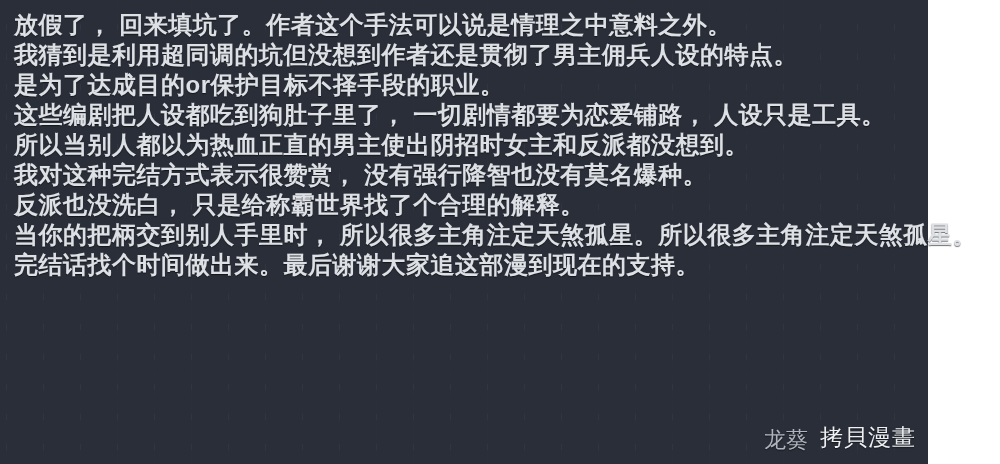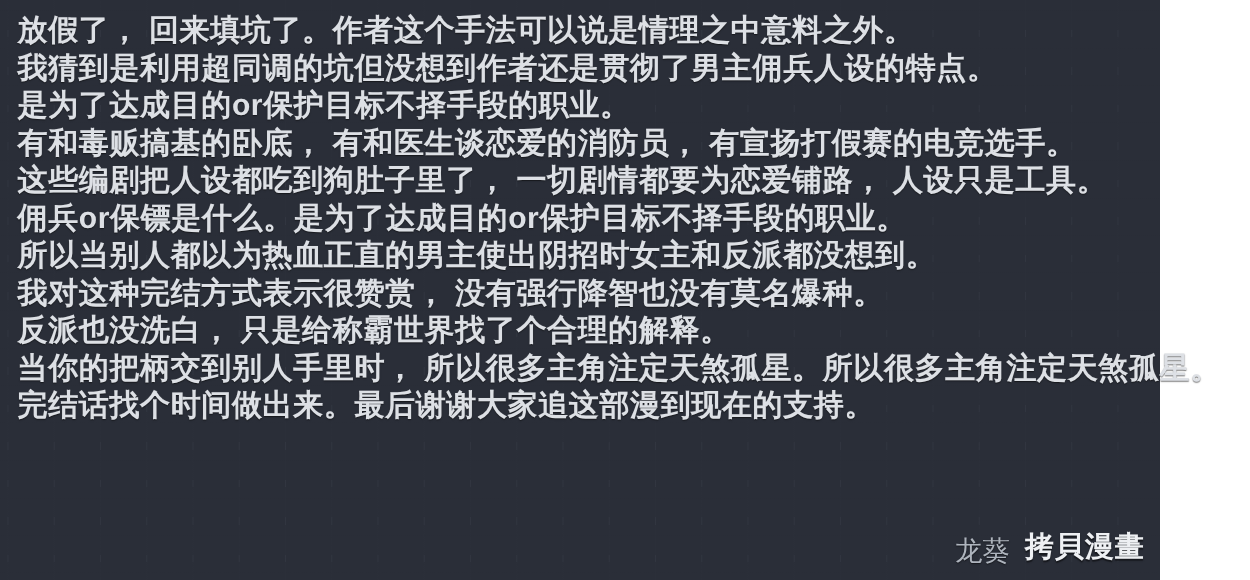--- a/index.html
+++ b/index.html
@@ -56,50 +56,48 @@
     color: #dde0e5;
     text-shadow: 0 1px 1px rgba(0,0,0,0.55), 0 0 1px rgba(255,255,255,0.15);
     white-space: pre;
   }
   .watermark {
     position: absolute;
     right: 12px;
     bottom: 8px;
     z-index: 3;
     display: flex;
-    align-items: center;
+    align-items: flex-start;
     gap: 12px;
   }
   .watermark .username {
     font-size: 22px;
     font-weight: 500;
     color: #aeb4bd;
     text-shadow: 0 1px 1px rgba(0,0,0,0.5);
   }
   .watermark .brand {
     font-size: 23px;
-    font-weight: 700;
+    font-weight: 400;
     color: #eef0f3;
     letter-spacing: 1px;
     text-shadow: 0 1px 1px rgba(0,0,0,0.5);
     transform: translateY(-3px);
   }
 </style>
 </head>
 <body>
 
 <div class="page">
 
   <div class="comment">
     <p>放假了， 回来填坑了。作者这个手法可以说是情理之中意料之外。</p>
     <p>我猜到是利用超同调的坑但没想到作者还是贯彻了男主佣兵人设的特点。</p>
     <p>是为了达成目的or保护目标不择手段的职业。</p>
-    <p>有和毒贩搞基的卧底， 有和医生谈恋爱的消防员， 有宣扬打假赛的电竞选手。</p>
     <p>这些编剧把人设都吃到狗肚子里了， 一切剧情都要为恋爱铺路， 人设只是工具。</p>
-    <p>佣兵or保镖是什么。是为了达成目的or保护目标不择手段的职业。</p>
     <p>所以当别人都以为热血正直的男主使出阴招时女主和反派都没想到。</p>
     <p>我对这种完结方式表示很赞赏， 没有强行降智也没有莫名爆种。</p>
     <p>反派也没洗白， 只是给称霸世界找了个合理的解释。</p>
     <p>当你的把柄交到别人手里时， 所以很多主角注定天煞孤星。所以很多主角注定天煞孤星。</p>
     <p>完结话找个时间做出来。最后谢谢大家追这部漫到现在的支持。</p>
   </div>
 
   <div class="watermark">
     <span class="username">龙葵</span>
     <span class="brand">拷貝漫畫</span>

